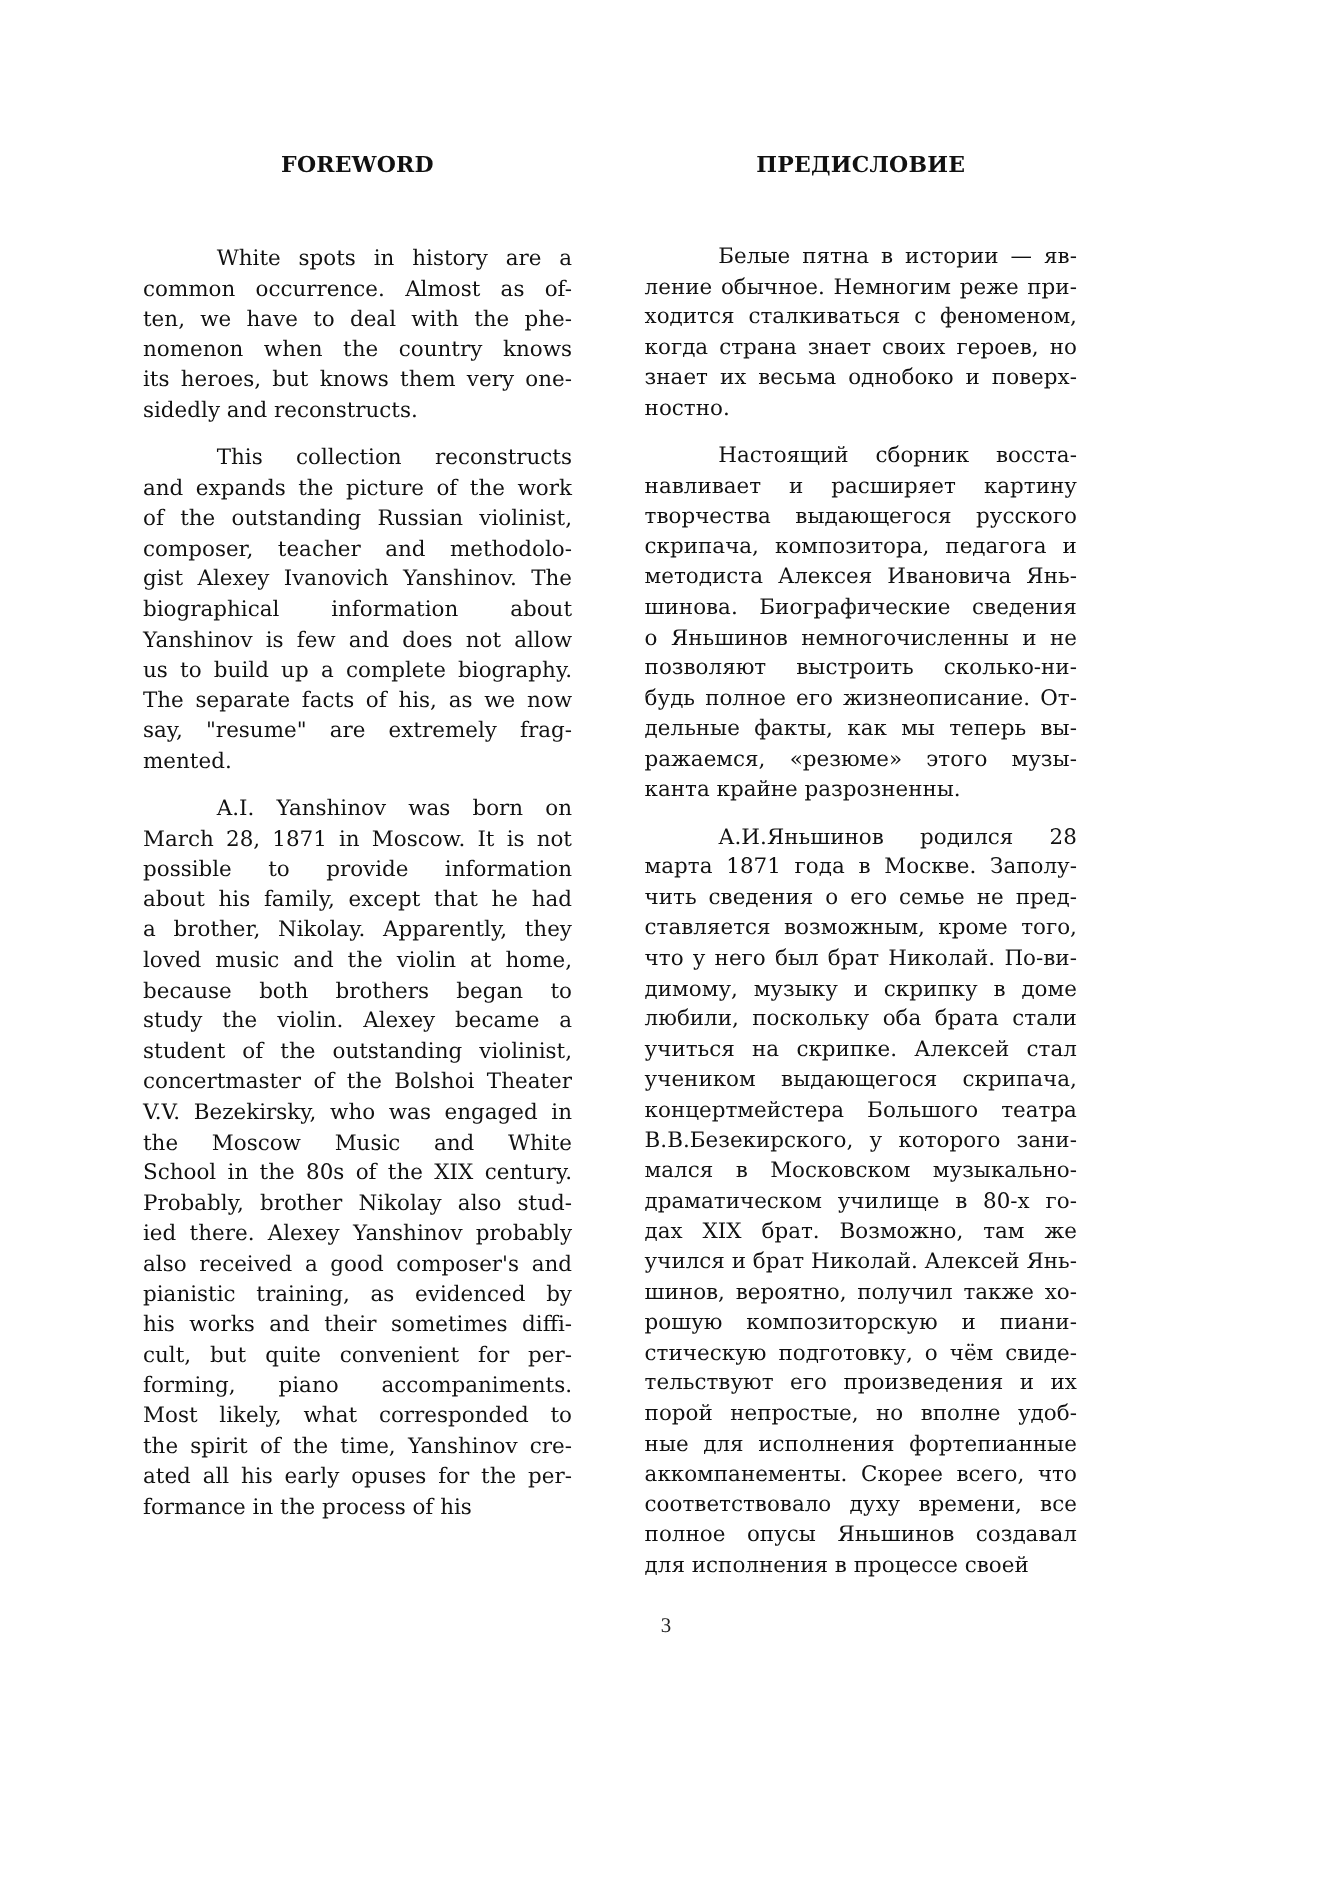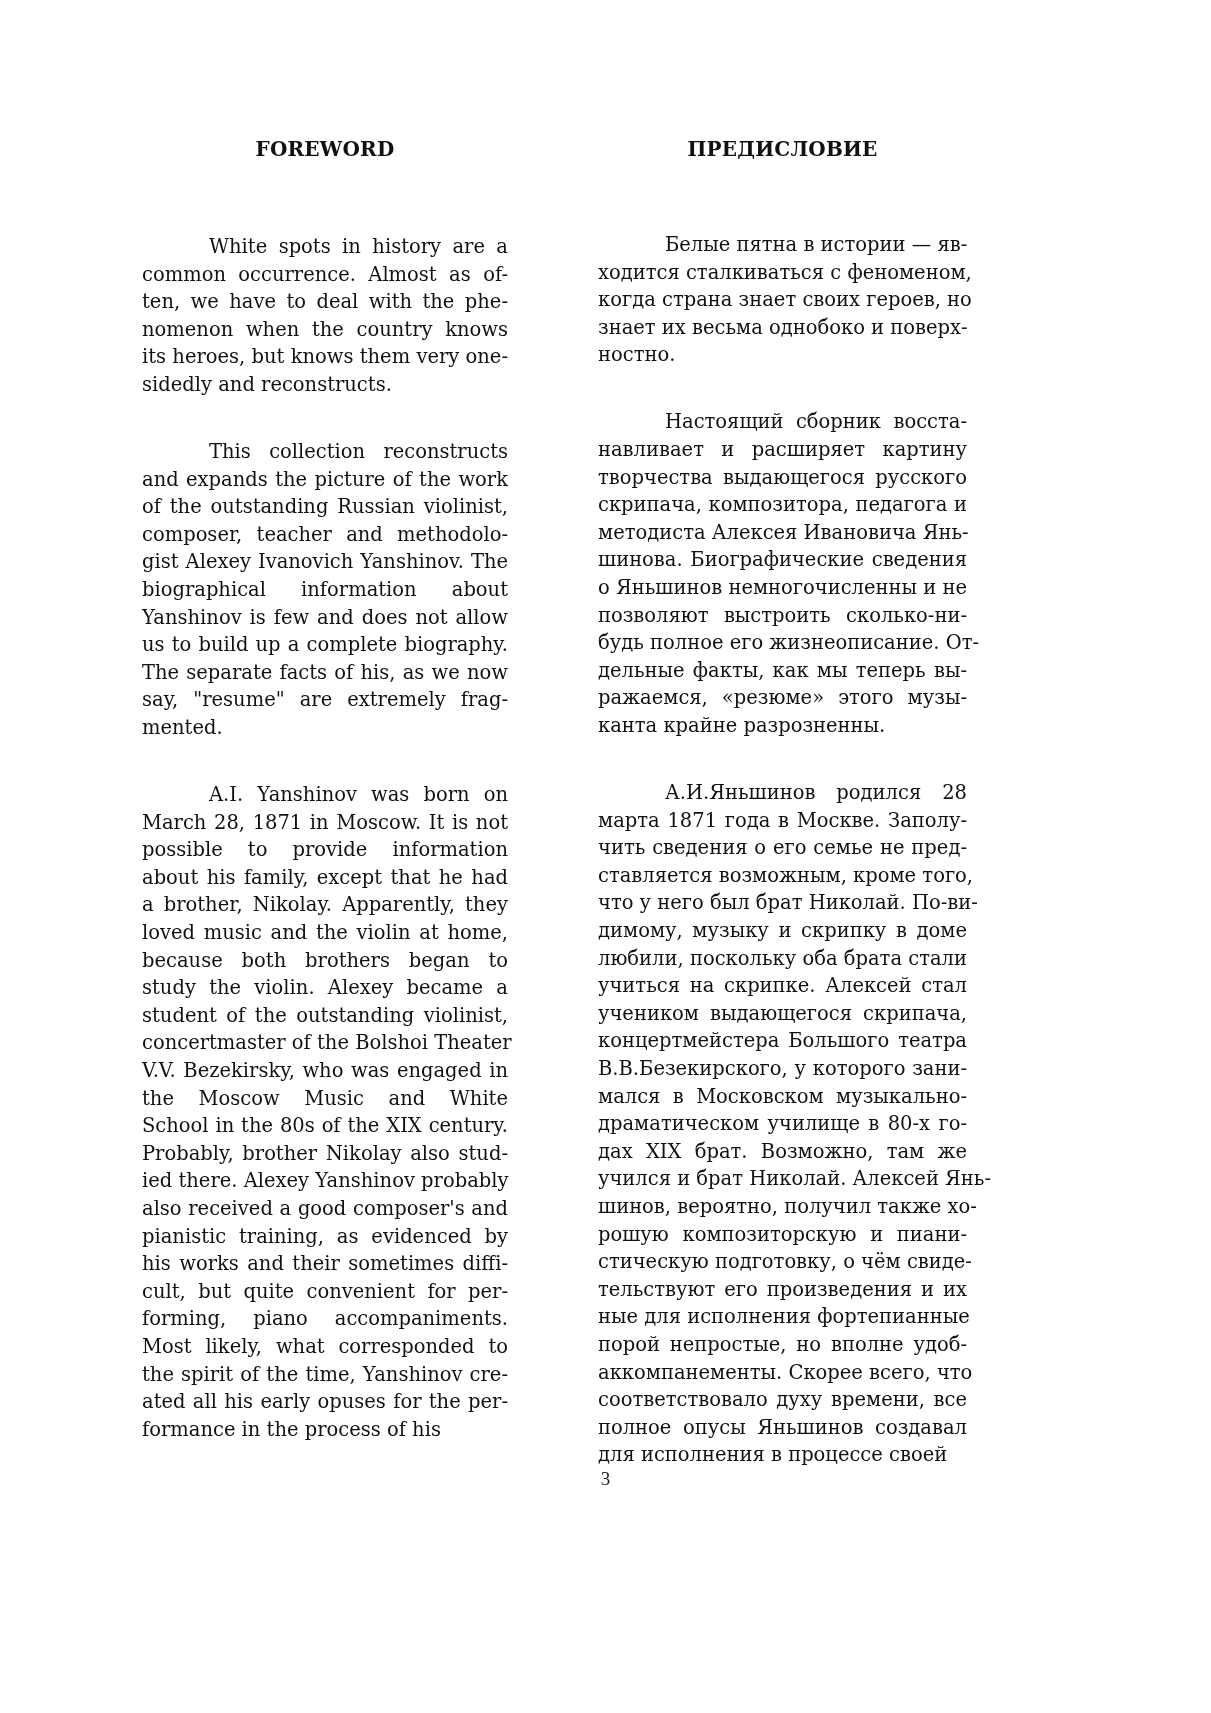--- a/index.html
+++ b/index.html
@@ -6,21 +6,21 @@
   body { width: 1211px; height: 1713px; position: relative; overflow: hidden; color: #111; }
   .page { position: absolute; left: 0; top: 0; width: 1211px; height: 1713px; background: #fff; }
   .col { position: absolute; top: 0; }
   .col-en { left: 130px; width: 390px; }
   .col-ru { left: 586px; width: 393px; }
   .heading {
     position: absolute; top: 137px; left: 0; right: 0; text-align: center;
     font-family: "DejaVu Serif", serif; font-weight: bold; font-size: 20px; letter-spacing: 0.2px;
   }
   .body-text { position: absolute; left: 0; right: 0; font-family: "DejaVu Serif", serif; font-size: 19.5px; }
-  .para { margin: 12px; }
+  .para { margin: 0; }
   .line {
     display: block; height: 27.6px; line-height: 27.6px; white-space: nowrap;
     text-align: justify; text-align-last: justify; overflow: visible;
   }
   .line.last { text-align-last: left; }
   .line.indent { padding-left: 67px; }
   .gap { height: 15.5px; }
   .page-number {
     position: absolute; top: 1468px; left: 0; width: 1211px; text-align: center;
     font-family: "Liberation Serif", serif; font-size: 19px; color: #222;
@@ -84,20 +84,21 @@
           <span class="line last">formance in the process of his</span>
         </div>
       </div>
   </div>
 
   <div class="col col-ru">
     <div class="heading">ПРЕДИСЛОВИЕ</div>
     <div class="body-text" style="top:219px">
         <div class="para">
           <span class="line indent">Белые пятна в истории — яв-</span>
+          <span class="line">ление обычное. Немногим реже при-</span>
           <span class="line">ходится сталкиваться с феноменом,</span>
           <span class="line">когда страна знает своих героев, но</span>
           <span class="line">знает их весьма однобоко и поверх-</span>
           <span class="line last">ностно.</span>
         </div>
         <div class="gap"></div>
         <div class="para">
           <span class="line indent">Настоящий сборник восста-</span>
           <span class="line">навливает и расширяет картину</span>
           <span class="line">творчества выдающегося русского</span>
@@ -125,22 +126,22 @@
           <span class="line">концертмейстера Большого театра</span>
           <span class="line">В.В.Безекирского, у которого зани-</span>
           <span class="line">мался в Московском музыкально-</span>
           <span class="line">драматическом училище в 80-х го-</span>
           <span class="line">дах XIX брат. Возможно, там же</span>
           <span class="line">учился и брат Николай. Алексей Янь-</span>
           <span class="line">шинов, вероятно, получил также хо-</span>
           <span class="line">рошую композиторскую и пиани-</span>
           <span class="line">стическую подготовку, о чём свиде-</span>
           <span class="line">тельствуют его произведения и их</span>
+          <span class="line">порой непростые, но вполне удоб-</span>
           <span class="line">ные для исполнения фортепианные</span>
-          <span class="line">порой непростые, но вполне удоб-</span>
           <span class="line">аккомпанементы. Скорее всего, что</span>
           <span class="line">соответствовало духу времени, все</span>
           <span class="line">полное опусы Яньшинов создавал</span>
           <span class="line last">для исполнения в процессе своей</span>
         </div>
       </div>
   </div>
 
   <div class="page-number">3</div>
 </div>

